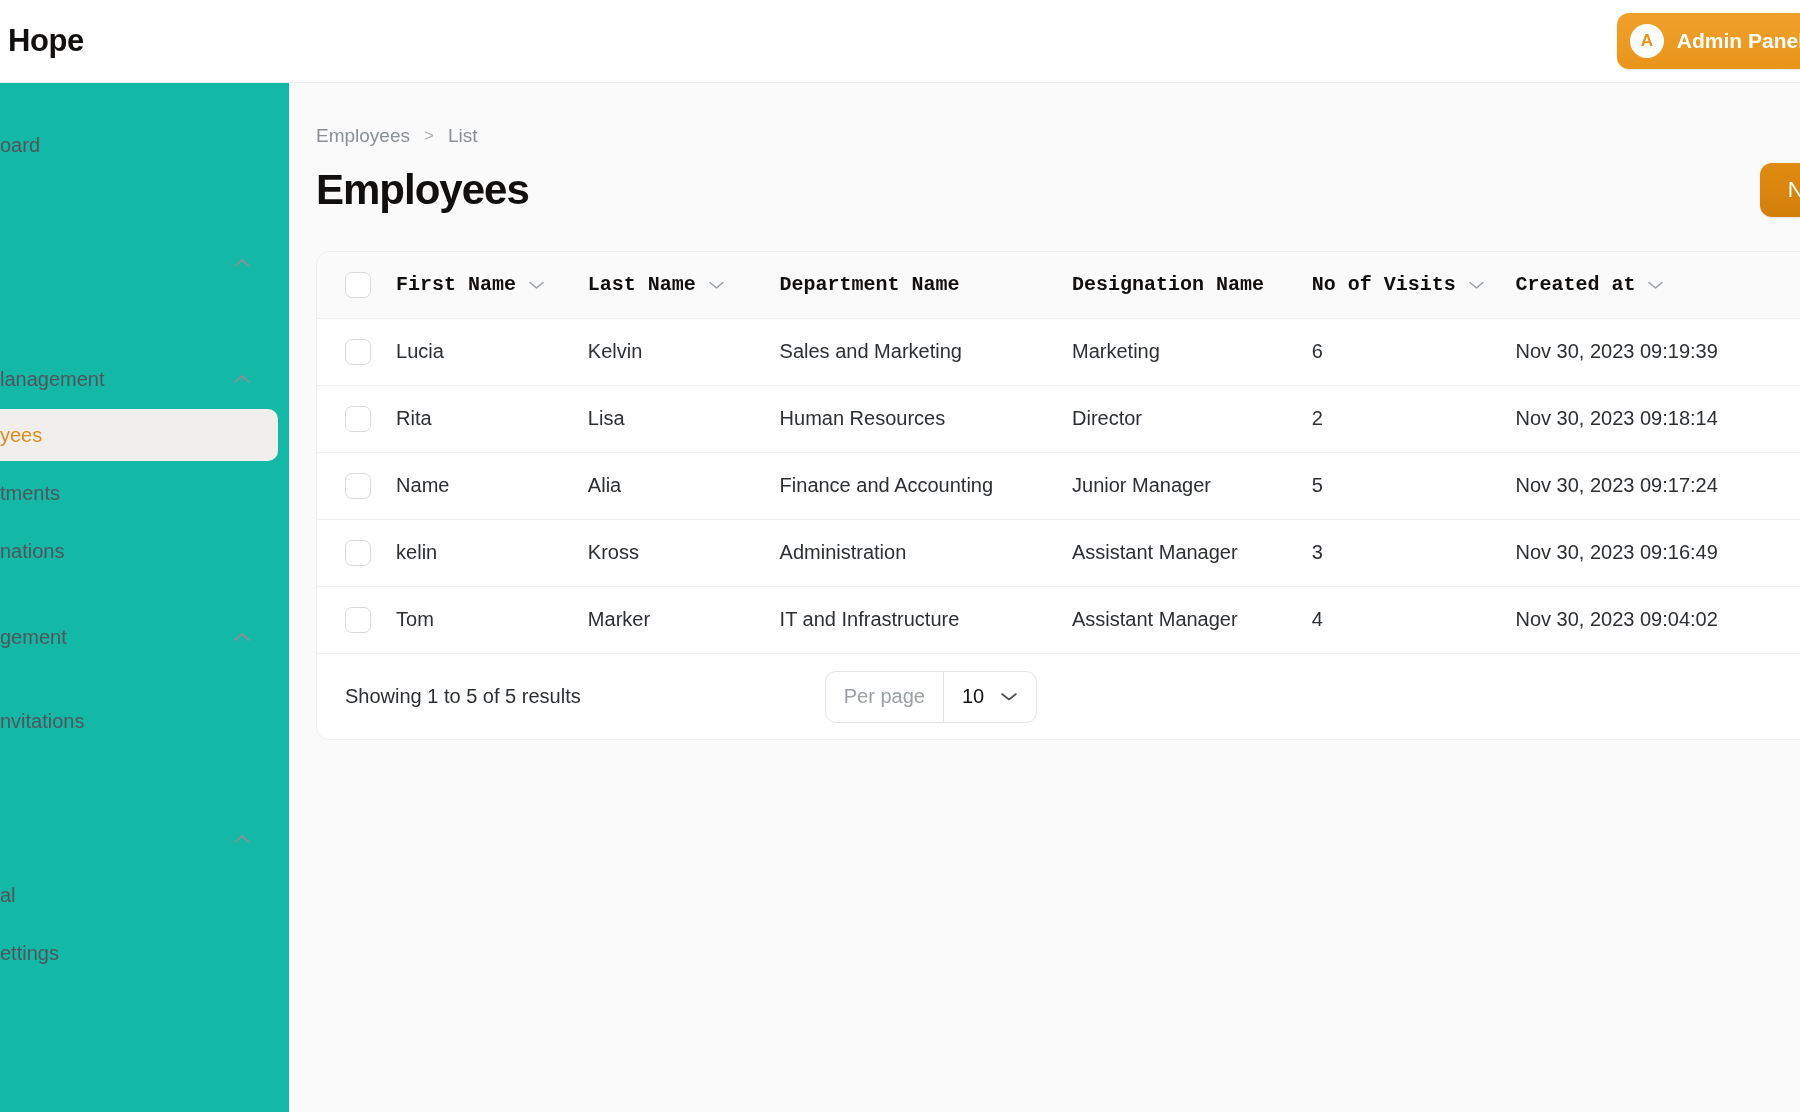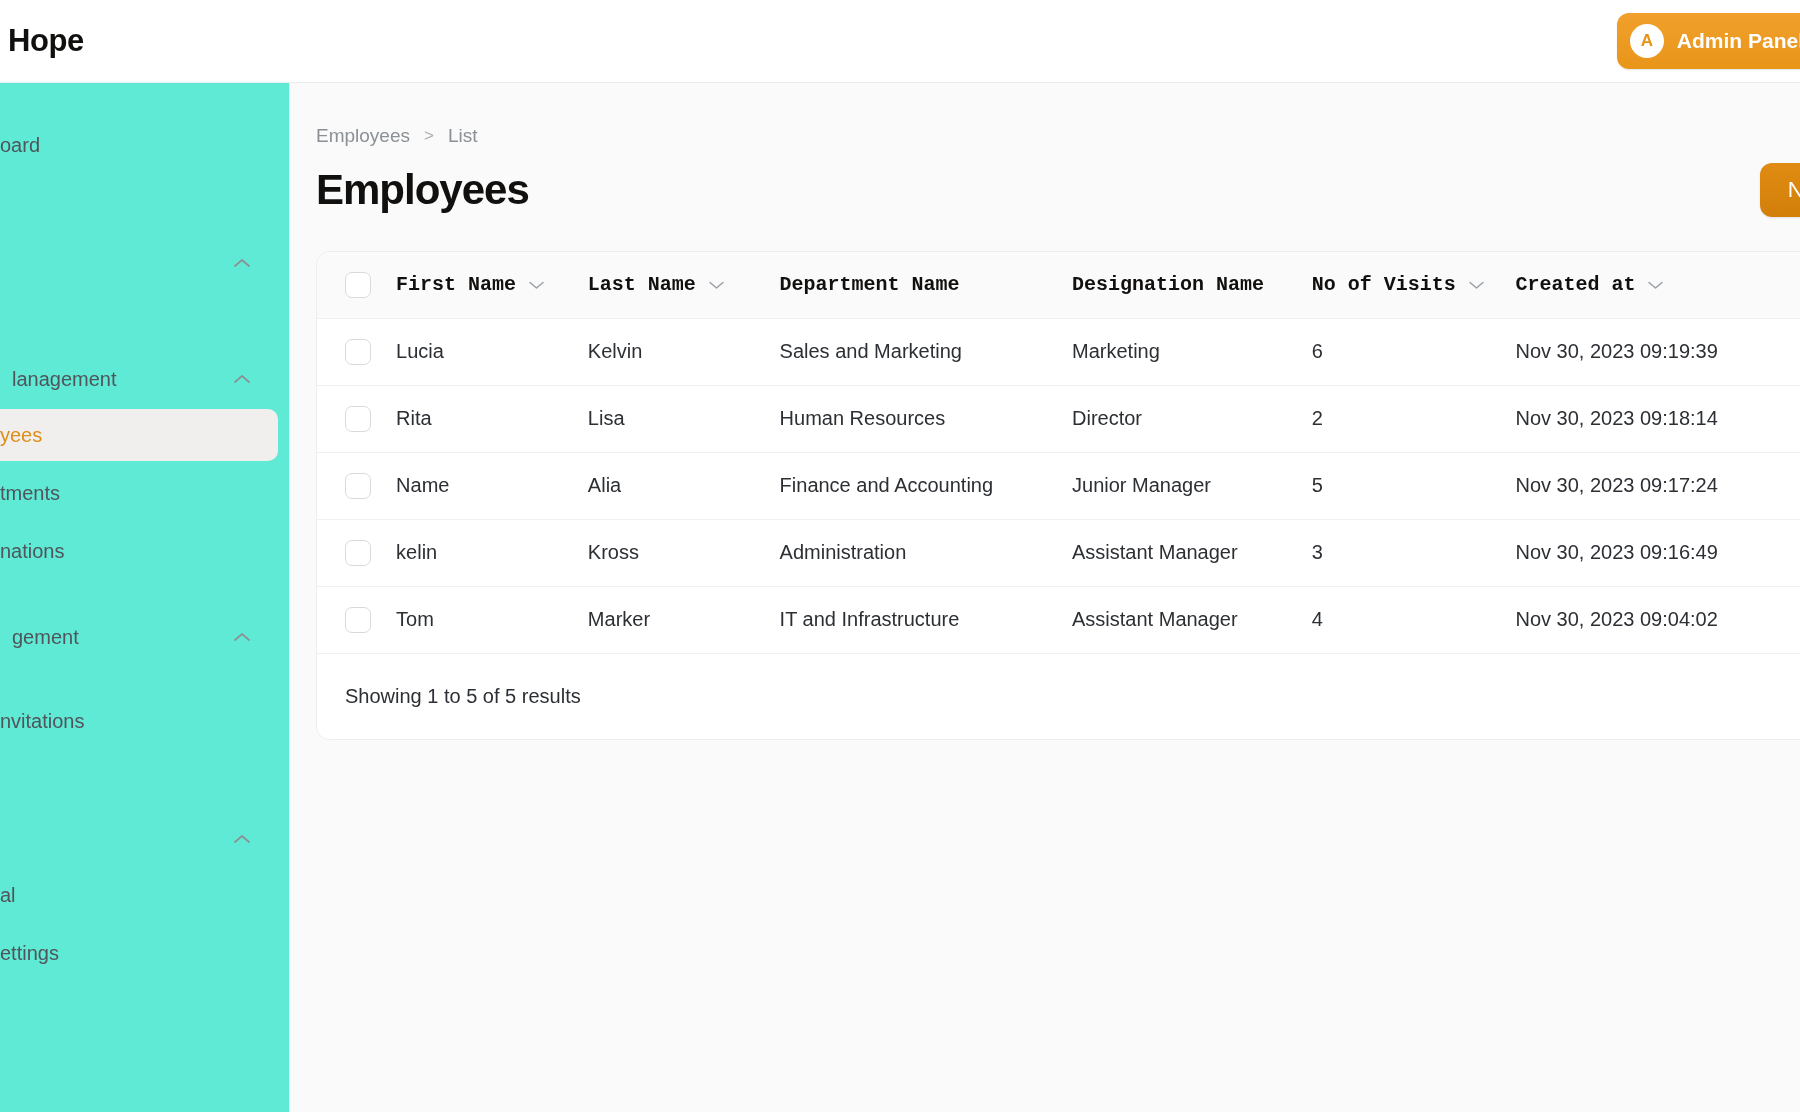--- a/index.html
+++ b/index.html
@@ -70,21 +70,21 @@
     font-weight: bold;
     color: #ffffff;
   }
 
   
   .sidebar {
     position: absolute;
     top: 83px; left: 0;
     width: 290px;
     height: 1029px;
-    background: #5eead4;
+    background: #14b8a6;
     border-right: 1px solid #eceded;
     padding-top: 36px;
     overflow: hidden;
   }
   
   .sb-inner { margin-left: -60px; width: 350px; }
 
   .sb-item {
     position: relative;
     height: 52px;
@@ -110,21 +110,20 @@
     align-items: center;
     justify-content: space-between;
     padding: 0 26px 0 60px;
     margin: 0 12px 4px 0;
     cursor: pointer;
     white-space: nowrap;
   }
   .sb-section .sb-text {
     font-size: 20px;
     color: #50555c;
-    padding-left: 12px;
   }
   .sb-spacer-lg { height: 60px; }
   .sb-spacer-sm { height: 28px; }
 
   .chev {
     width: 20px; height: 12px;
     flex: none;
     color: #8b9097;
   }
   .chev svg { display: block; width: 20px; height: 12px; }
@@ -499,18 +498,29 @@
             <td class="col-desig">Assistant Manager</td>
             <td class="col-visits">4</td>
             <td class="col-created">Nov 30, 2023 09:04:02</td>
           </tr>
 
         </tbody>
       </table>
 
       <div class="card-foot">
         <div class="showing">Showing 1 to 5 of 5 results</div>
+        <div class="perpage">
+          <div class="perpage-label">Per page</div>
+          <div class="perpage-value">
+            <span>10</span>
+            <span class="chev2">
+              <svg viewBox="0 0 18 11">
+                  <path d="M2 3 L9 8.5 L16 3" fill="none" stroke="currentColor" stroke-width="1.6" stroke-linecap="round" stroke-linejoin="round"></path>
+                </svg>
+            </span>
+          </div>
+        </div>
       </div>
 
     </div>
 
   </div>
 </div>
 
 </body></html>

